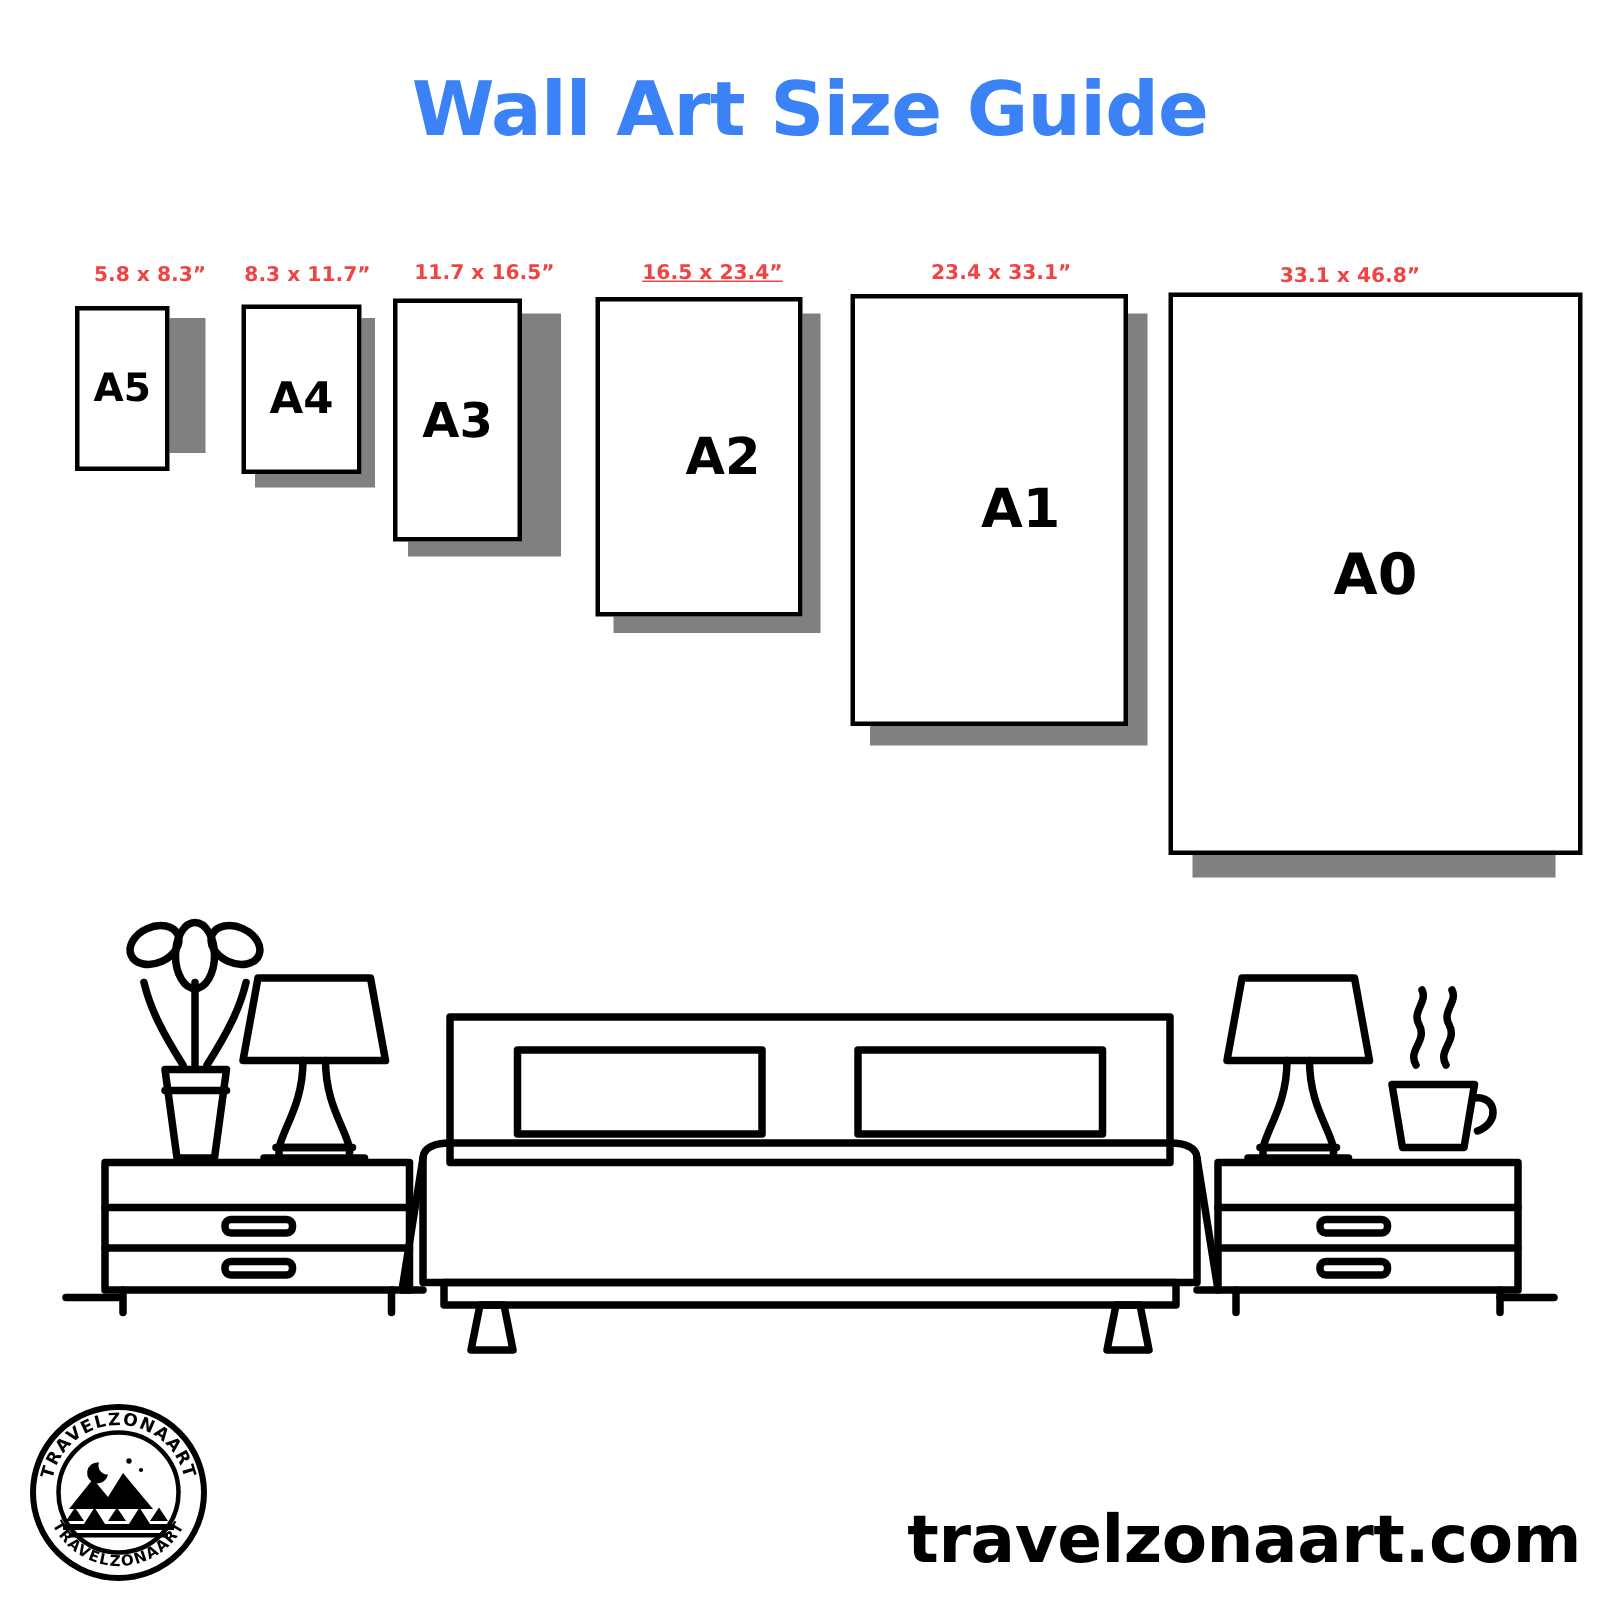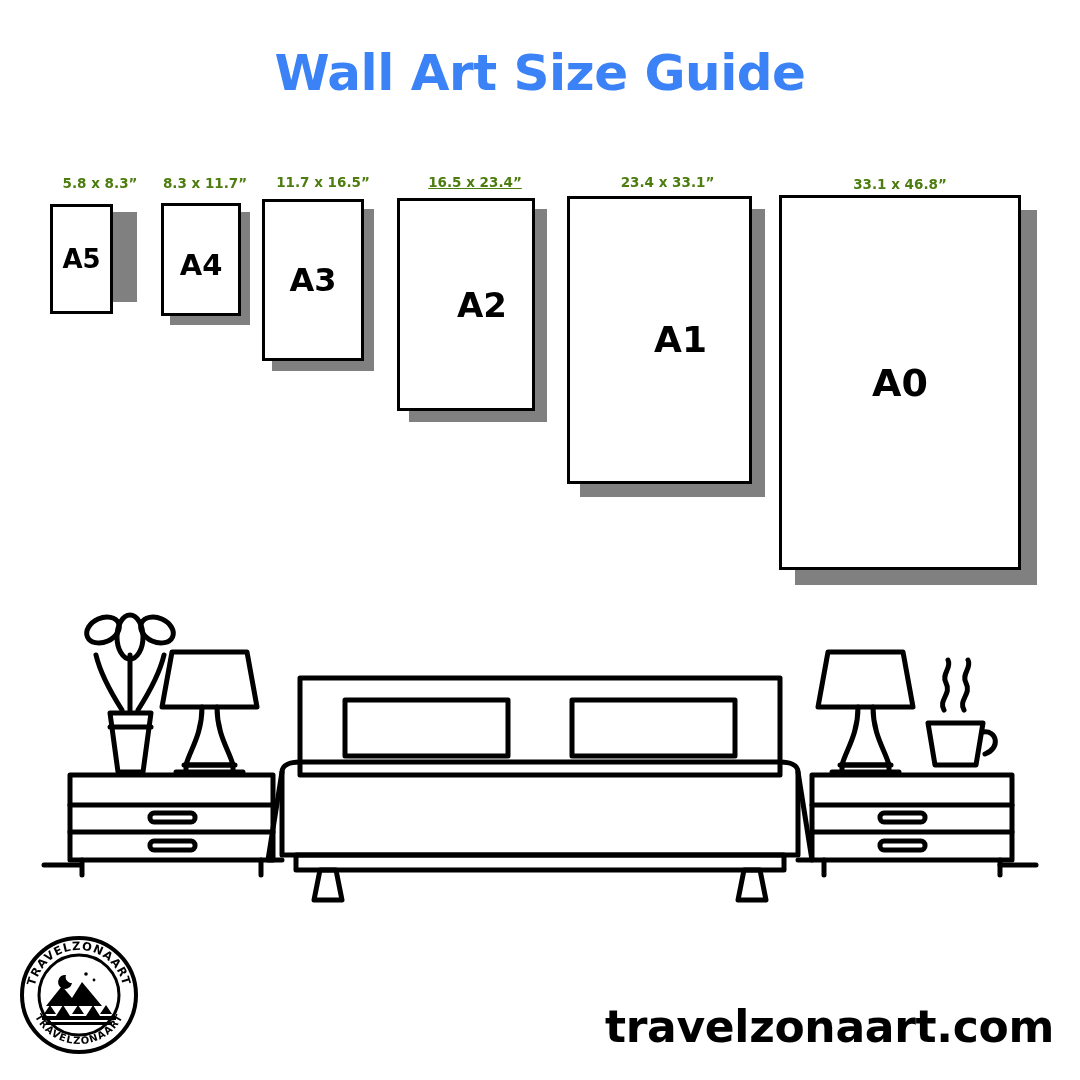--- a/index.html
+++ b/index.html
@@ -54,21 +54,21 @@
   }
   .frame-label {
     font-weight: 800;
     color: #000;
     line-height: 1;
   }
   .frame-dims {
     position: absolute;
     font-size: 13.5px;
     font-weight: 800;
-    color: #4d7c0f;
+    color: #ef4444;
     white-space: nowrap;
     text-align: center;
   }
 
   
   #furniture {
     position: absolute;
     left: 0;
     top: 560px;
     width: 1080px;
@@ -112,21 +112,21 @@
     <div class="frame-dims" style="left:150px; top:175px; width:110px;">8.3 x 11.7”</div>
     <div class="frame-shadow" style="left:170px; top:212px; width:80px; height:113px;"></div>
     <div class="frame-box" style="left:161px; top:203px; width:80px; height:113px;">
       <span class="frame-label" style="font-size:29px;margin-top:11px;">A4</span>
     </div>
   </div>
 
   <div class="frame-group">
     <div class="frame-dims" style="left:258px; top:174px; width:130px;">11.7 x 16.5”</div>
     <div class="frame-shadow" style="left:272px; top:209px; width:102px; height:162px;"></div>
-    <div class="frame-box" style="left:262px; top:199px; width:102px; height:162px;">
+    <div class="frame-box" style="left:262px; top:199px; width:86px; height:162px;">
       <span class="frame-label" style="font-size:32px;">A3</span>
     </div>
   </div>
 
   <div class="frame-group">
     <div class="frame-dims" style="left:400px; top:174px; width:150px;text-decoration:underline;">16.5 x 23.4”</div>
     <div class="frame-shadow" style="left:409px; top:209px; width:138px; height:213px;"></div>
     <div class="frame-box" style="left:397px; top:198px; width:138px; height:213px;">
       <span class="frame-label" style="font-size:34px;margin-left:32px;">A2</span>
     </div>
@@ -136,21 +136,21 @@
     <div class="frame-dims" style="left:585px; top:174px; width:165px;">23.4 x 33.1”</div>
     <div class="frame-shadow" style="left:580px; top:209px; width:185px; height:288px;"></div>
     <div class="frame-box" style="left:567px; top:196px; width:185px; height:288px;">
       <span class="frame-label" style="font-size:36px;margin-left:42px;">A1</span>
     </div>
   </div>
 
   <div class="frame-group">
     <div class="frame-dims" style="left:810px; top:176px; width:180px;">33.1 x 46.8”</div>
     <div class="frame-shadow" style="left:795px; top:210px; width:242px; height:375px;"></div>
-    <div class="frame-box" style="left:779px; top:195px; width:242px; height:375px;">
+    <div class="frame-box" style="left:779px; top:195px; width:276px; height:375px;">
       <span class="frame-label" style="font-size:38px;">A0</span>
     </div>
   </div>
 </div>
 
 <svg id="furniture" viewBox="0 0 1080 360">
   <g fill="none" stroke="#000" stroke-width="5" stroke-linecap="round" stroke-linejoin="round">
 
     <line x1="44" y1="305" x2="80" y2="305"></line>
     <line x1="1000" y1="305" x2="1036" y2="305"></line>

